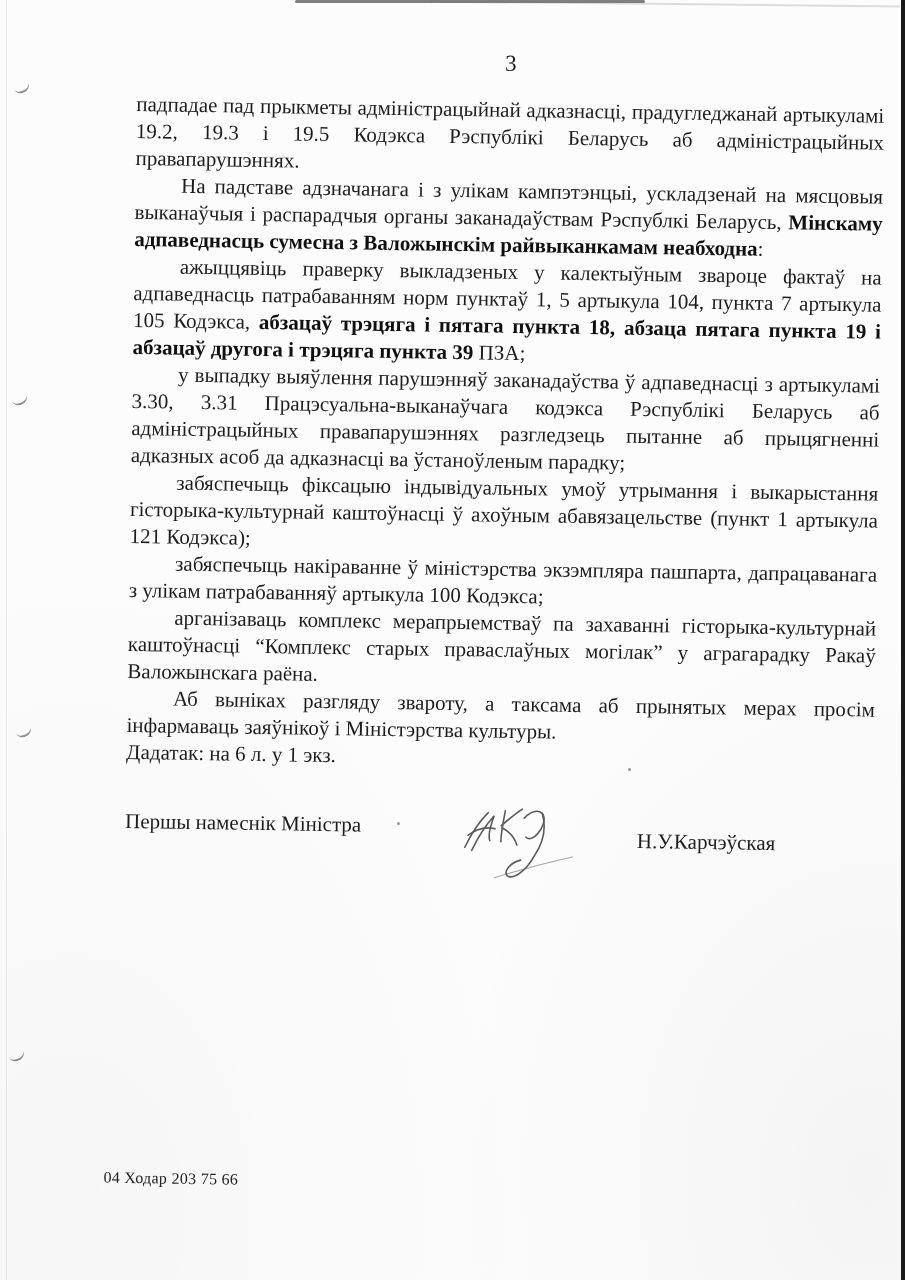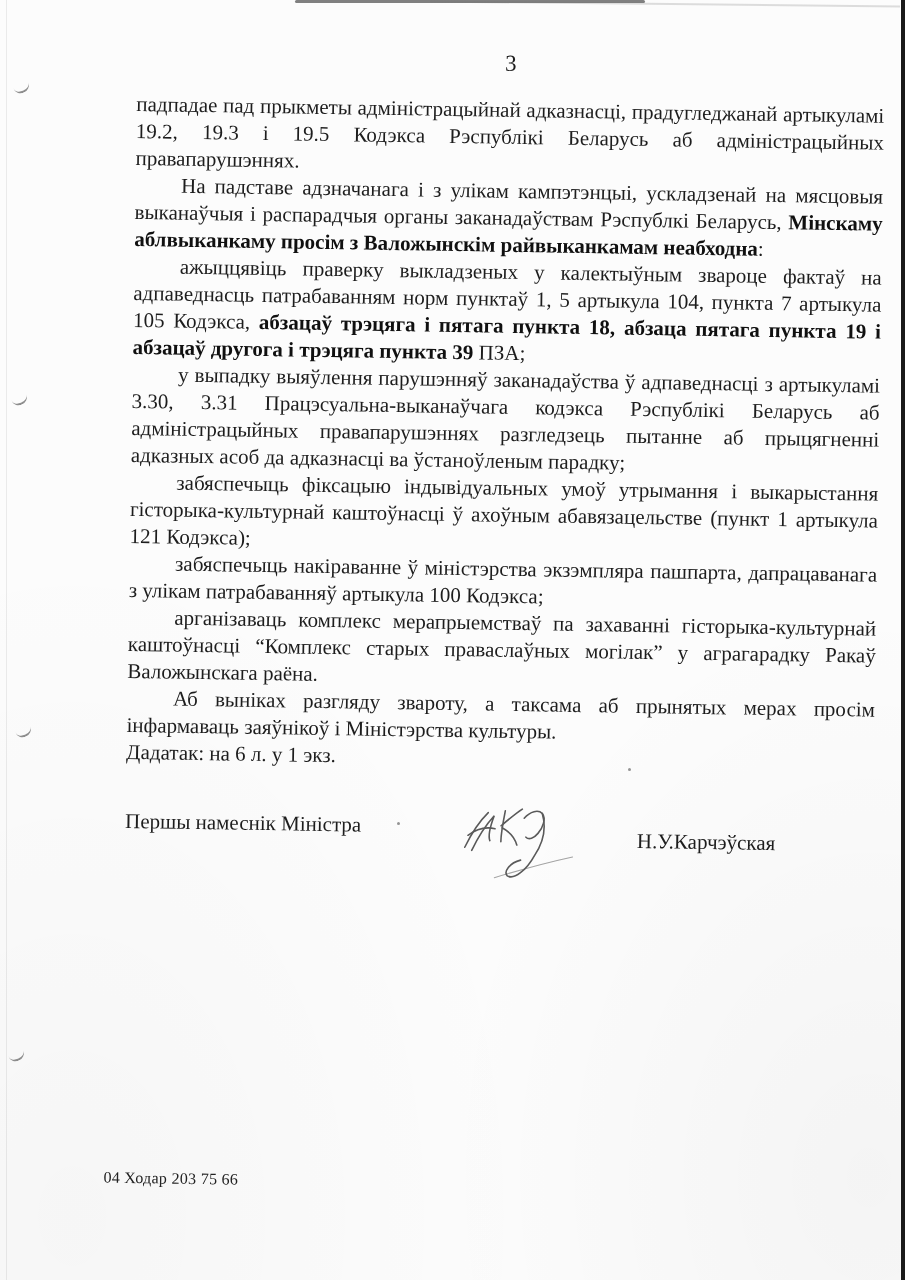--- a/index.html
+++ b/index.html
@@ -73,21 +73,21 @@
   <div class="paper-tint"></div>
 
   <div class="rot">
 
     <div class="page-number">3</div>
 
     <div class="textcol">
 
       <p><span>падпадае пад прыкметы адміністрацыйнай адказнасці, прадугледжанай артыкуламі 19.2, 19.3 і 19.5 Кодэкса Рэспублікі Беларусь аб адміністрацыйных правапарушэннях.</span><span class="b"></span><span></span></p>
 
-      <p class="ind"><span>На падставе адзначанага і з улікам кампэтэнцыі, ускладзенай на мясцовыя выканаўчыя і распарадчыя органы заканадаўствам Рэспублкі Беларусь, </span><span class="b">Мінскаму аблвыканкаму просім з Валожынскім райвыканкамам неабходна</span><span>:</span></p>
+      <p class="ind"><span>На падставе адзначанага і з улікам кампэтэнцыі, ускладзенай на мясцовыя выканаўчыя і распарадчыя органы заканадаўствам Рэспублкі Беларусь, </span><span class="b">Мінскаму адпаведнасць сумесна з Валожынскім райвыканкамам неабходна</span><span>:</span></p>
 
       <p class="ind"><span>ажыццявіць праверку выкладзеных у калектыўным звароце фактаў на адпаведнасць патрабаванням норм пунктаў 1, 5 артыкула 104, пункта 7 артыкула 105 Кодэкса, </span><span class="b">абзацаў трэцяга і пятага пункта 18, абзаца пятага пункта 19 і абзацаў другога і трэцяга пункта 39</span><span> ПЗА;</span></p>
 
       <p class="ind"><span>у выпадку выяўлення парушэнняў заканадаўства ў адпаведнасці з артыкуламі 3.30, 3.31 Працэсуальна-выканаўчага кодэкса Рэспублікі Беларусь аб адміністрацыйных правапарушэннях разгледзець пытанне аб прыцягненні адказных асоб да адказнасці ва ўстаноўленым парадку;</span></p>
 
       <p class="ind"><span>забяспечыць фіксацыю індывідуальных умоў утрымання і выкарыстання гісторыка-культурнай каштоўнасці ў ахоўным абавязацельстве (пункт 1 артыкула 121 Кодэкса);</span></p>
 
       <p class="ind"><span>забяспечыць накіраванне ў міністэрства экзэмпляра пашпарта, дапрацаванага з улікам патрабаванняў артыкула 100 Кодэкса;</span></p>
 
       <p class="ind"><span>арганізаваць комплекс мерапрыемстваў па захаванні гісторыка-культурнай каштоўнасці “Комплекс старых праваслаўных могілак” у аграгарадку Ракаў Валожынскага раёна.</span></p>

